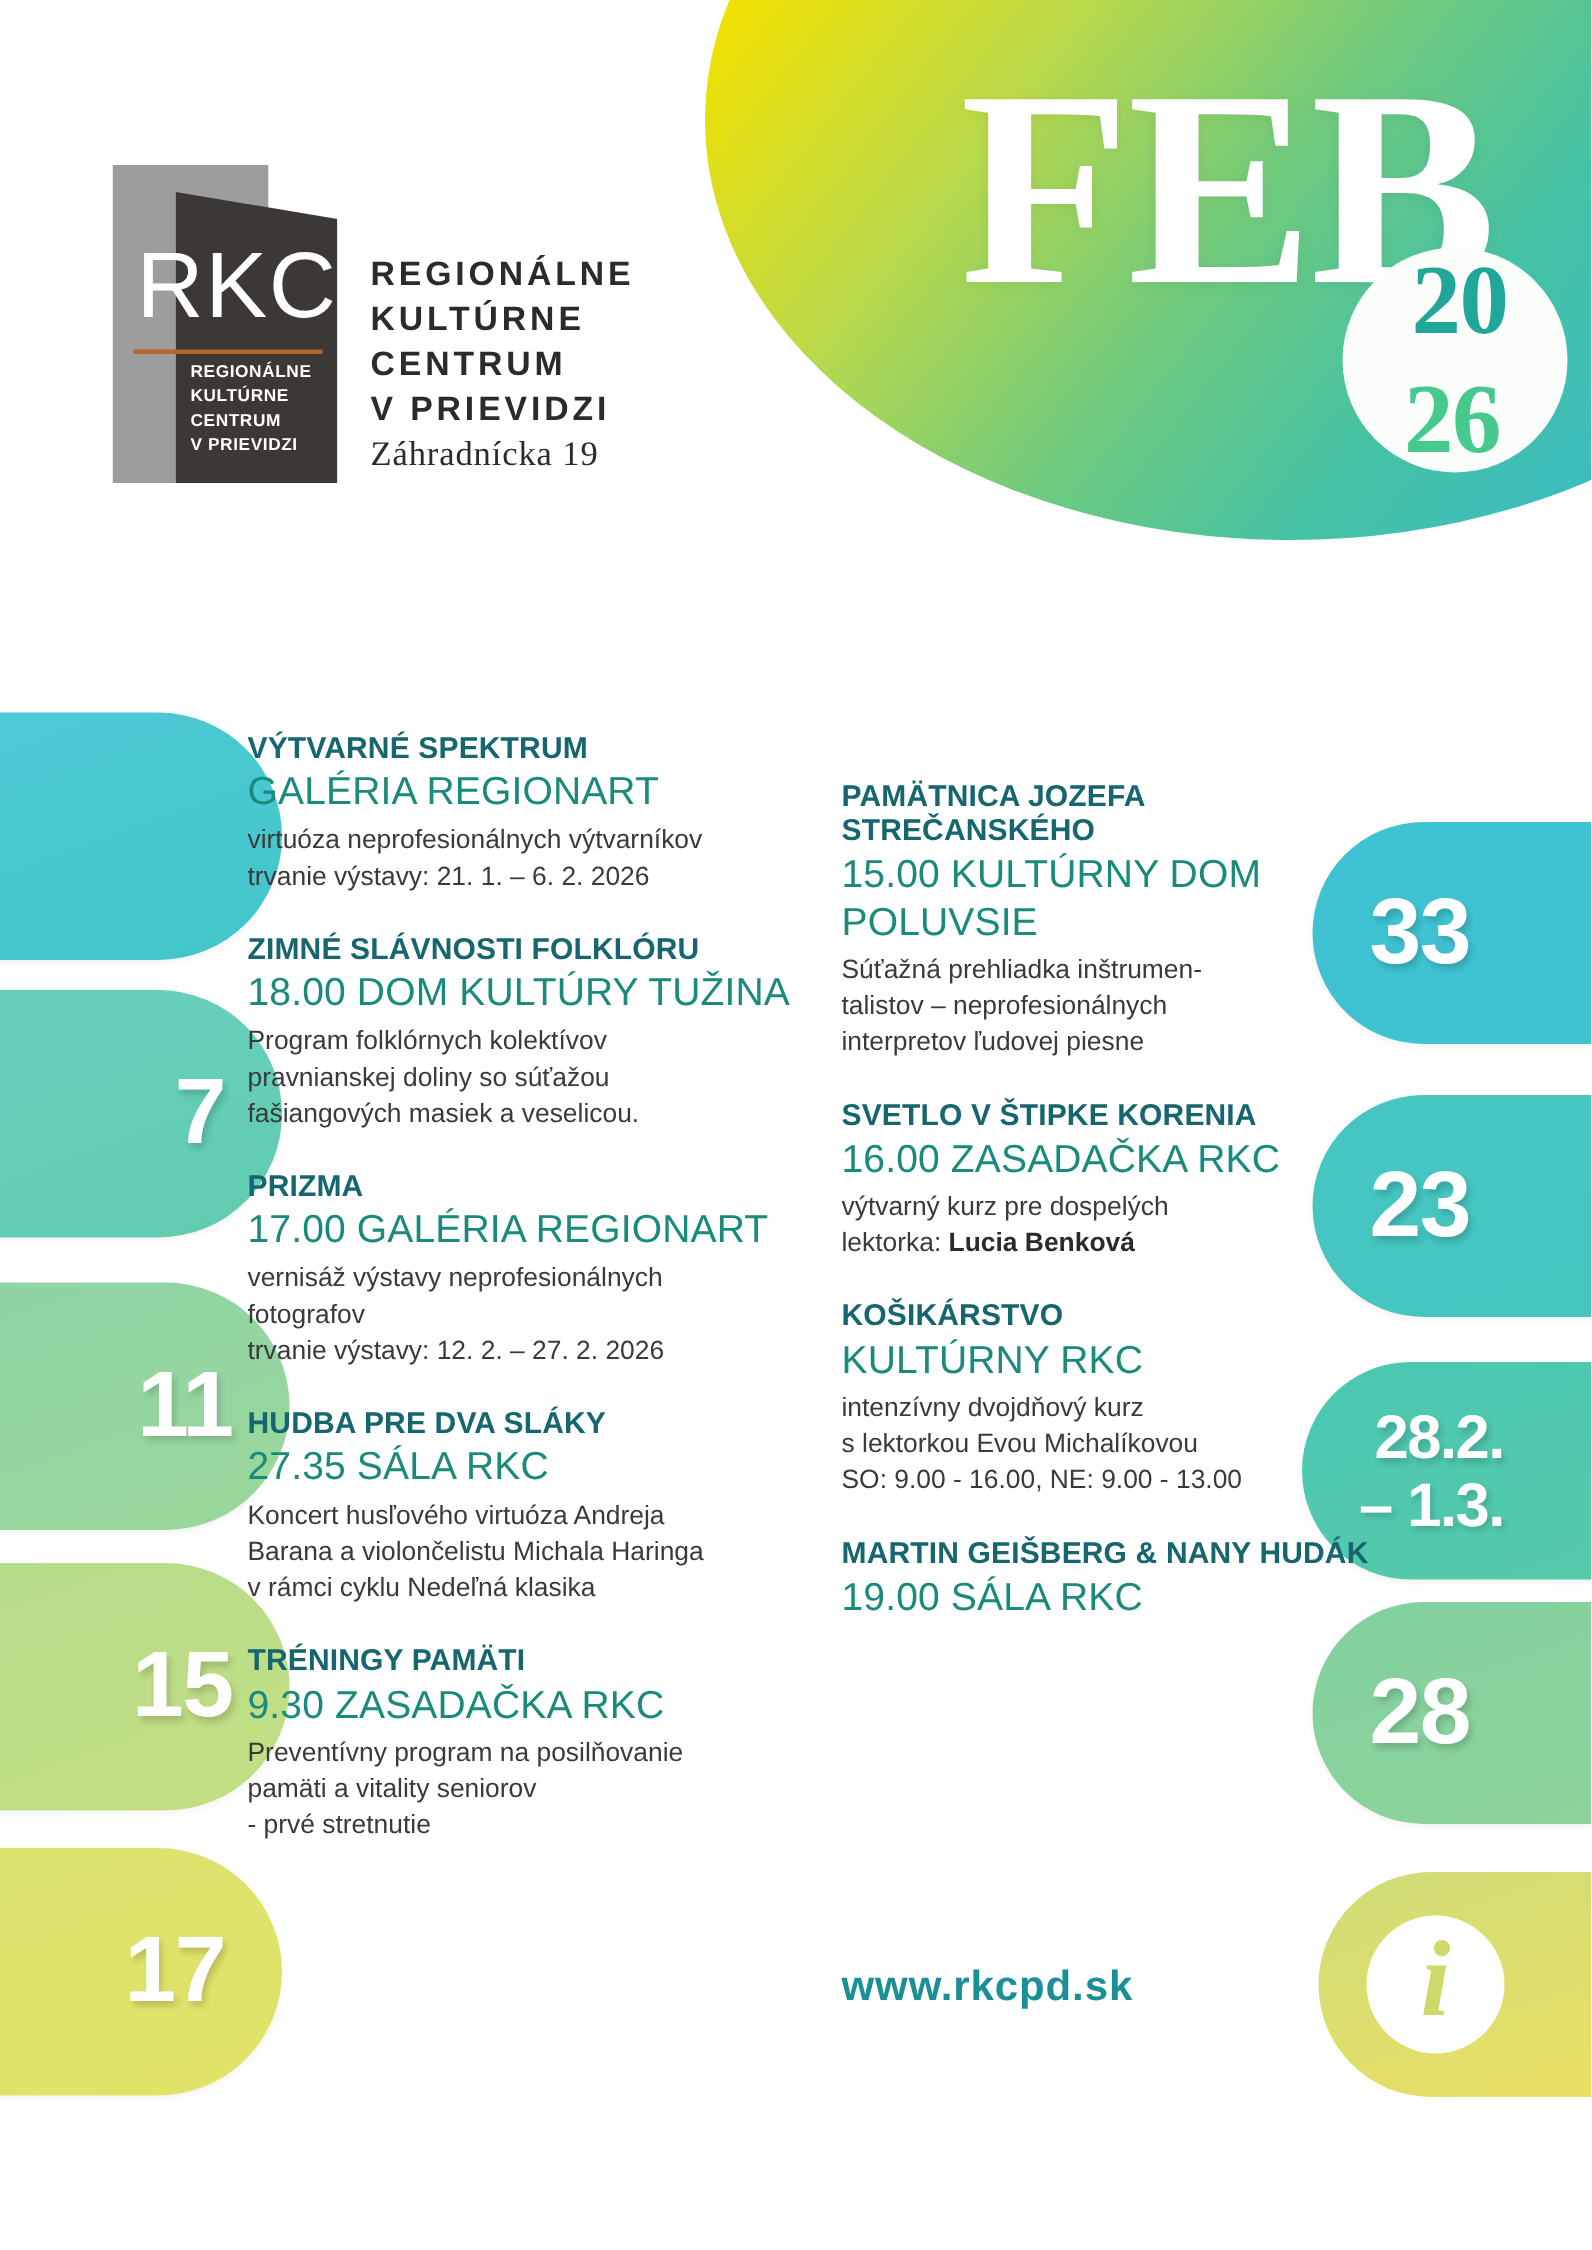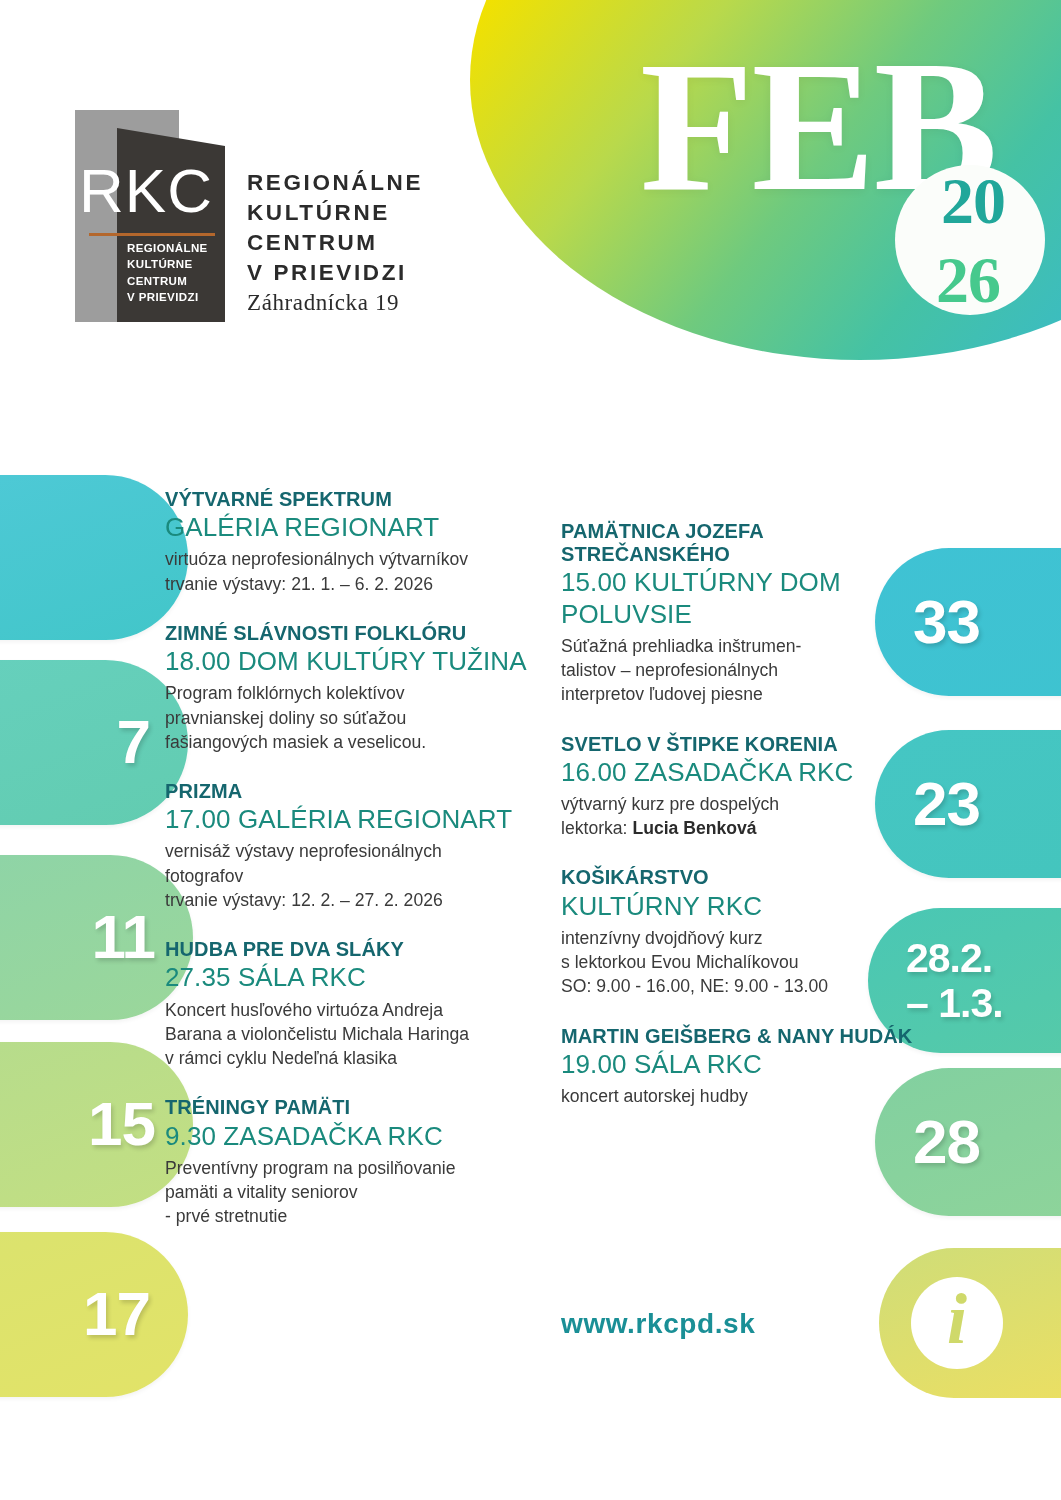--- a/index.html
+++ b/index.html
@@ -100,21 +100,21 @@
   }
   .logo-mark .slab-dark {
     position: absolute;
     left: 42px; top: 18px;
     width: 108px; height: 194px;
     background: #3b3835;
     clip-path: polygon(0 0, 108px 18px, 108px 194px, 0 194px);
   }
   .logo-mark .rkc-text {
     position: absolute;
-    left: 4px; top: 50px;
+    left: 16px; top: 50px;
     width: 142px;
     font-size: 62px;
     font-weight: 400;
     letter-spacing: 1px;
     color: #ffffff;
     font-family: "Liberation Sans", sans-serif;
     line-height: 1;
   }
   .logo-mark .rule {
     position: absolute;
@@ -181,21 +181,21 @@
     font-size: 62px;
     line-height: 0.98;
     letter-spacing: -1px;
     text-shadow: 2px 3px 4px rgba(0,0,0,0.16);
     text-align: center;
     white-space: nowrap;
   }
   .pill .num.small {
     font-size: 41px;
     line-height: 1.08;
-    text-align: left;
+    text-align: right;
   }
 
   
   .info-pill {
     position: absolute;
     right: -40px;
     border-top-left-radius: 999px;
     border-bottom-left-radius: 999px;
     display: flex;
     align-items: center;
@@ -413,21 +413,18 @@
         <div class="ev-venue">KULTÚRNY RKC</div>
         <div class="ev-desc">
           <div>intenzívny dvojdňový kurz</div>
           <div>s lektorkou Evou Michalíkovou</div>
           <div>SO: 9.00 - 16.00, NE: 9.00 - 13.00</div>
         </div>
       </div>
       <div class="event">
         <div class="ev-title">MARTIN GEIŠBERG &amp; NANY HUDÁK</div>
         <div class="ev-venue">19.00 SÁLA RKC</div>
-        <div class="ev-desc">
-          <div>koncert autorskej hudby</div>
-        </div>
       </div>
     </div>
 
   <div class="site-url">www.rkcpd.sk</div>
 
 </div>
 
 </body></html>

